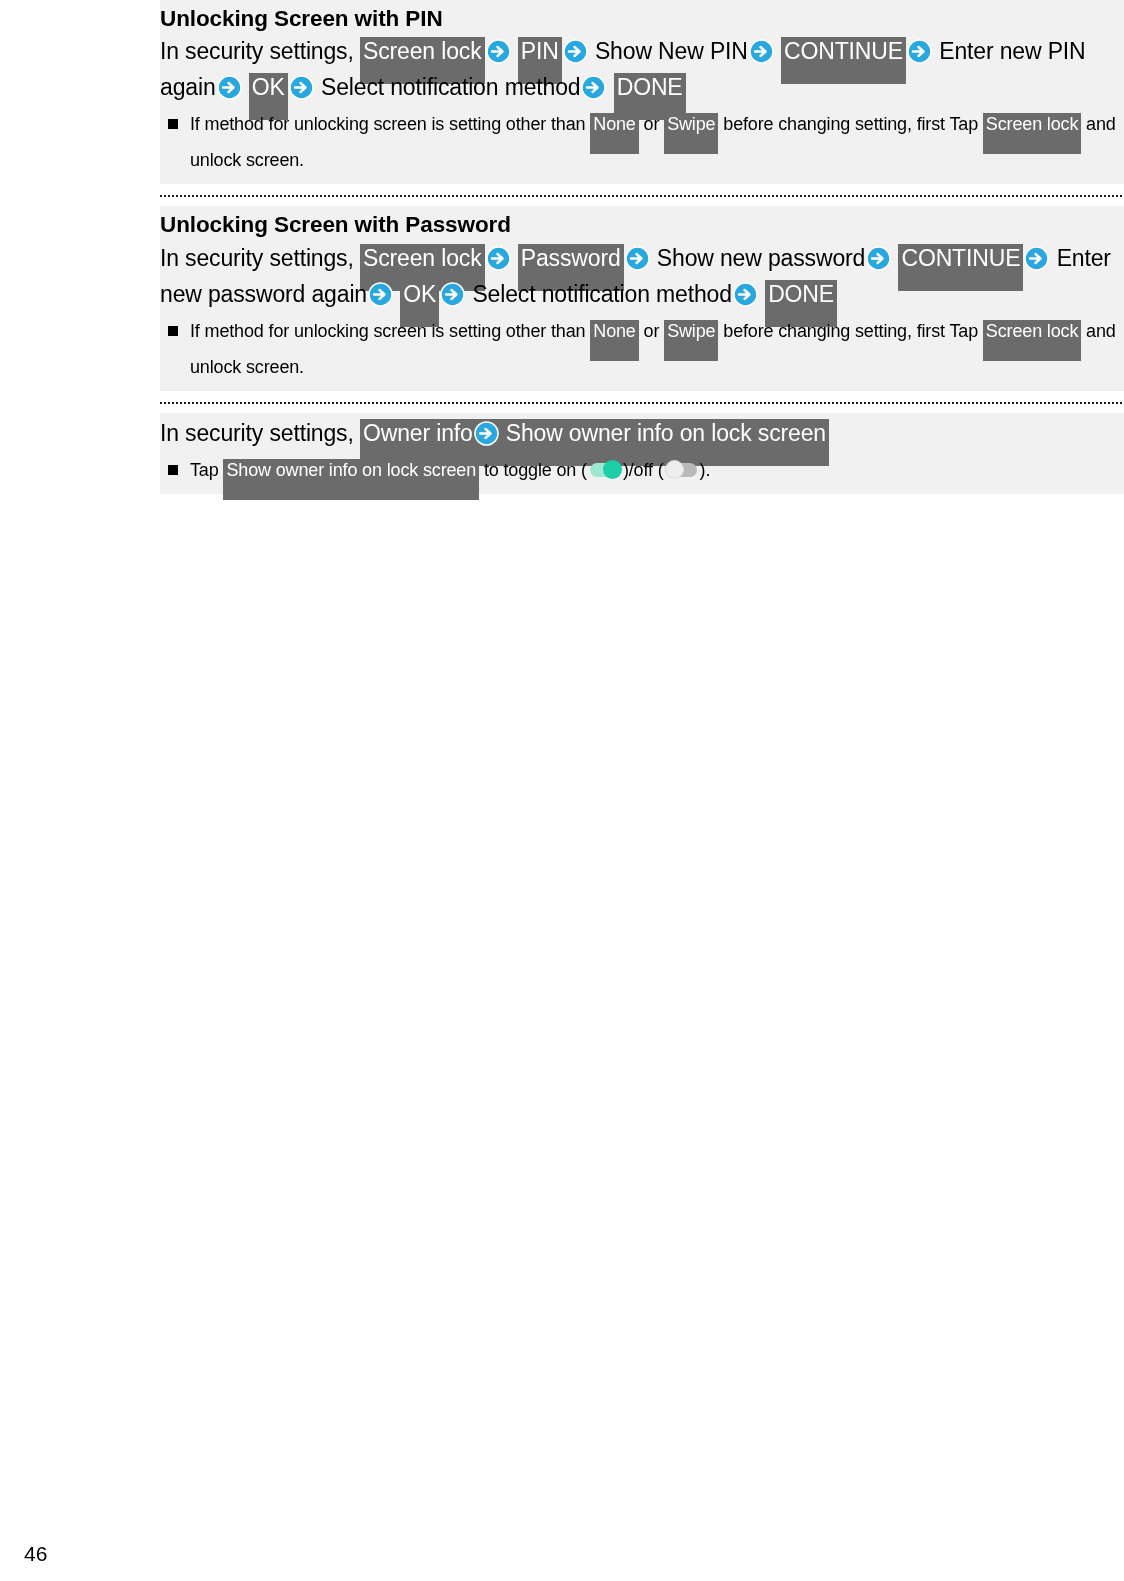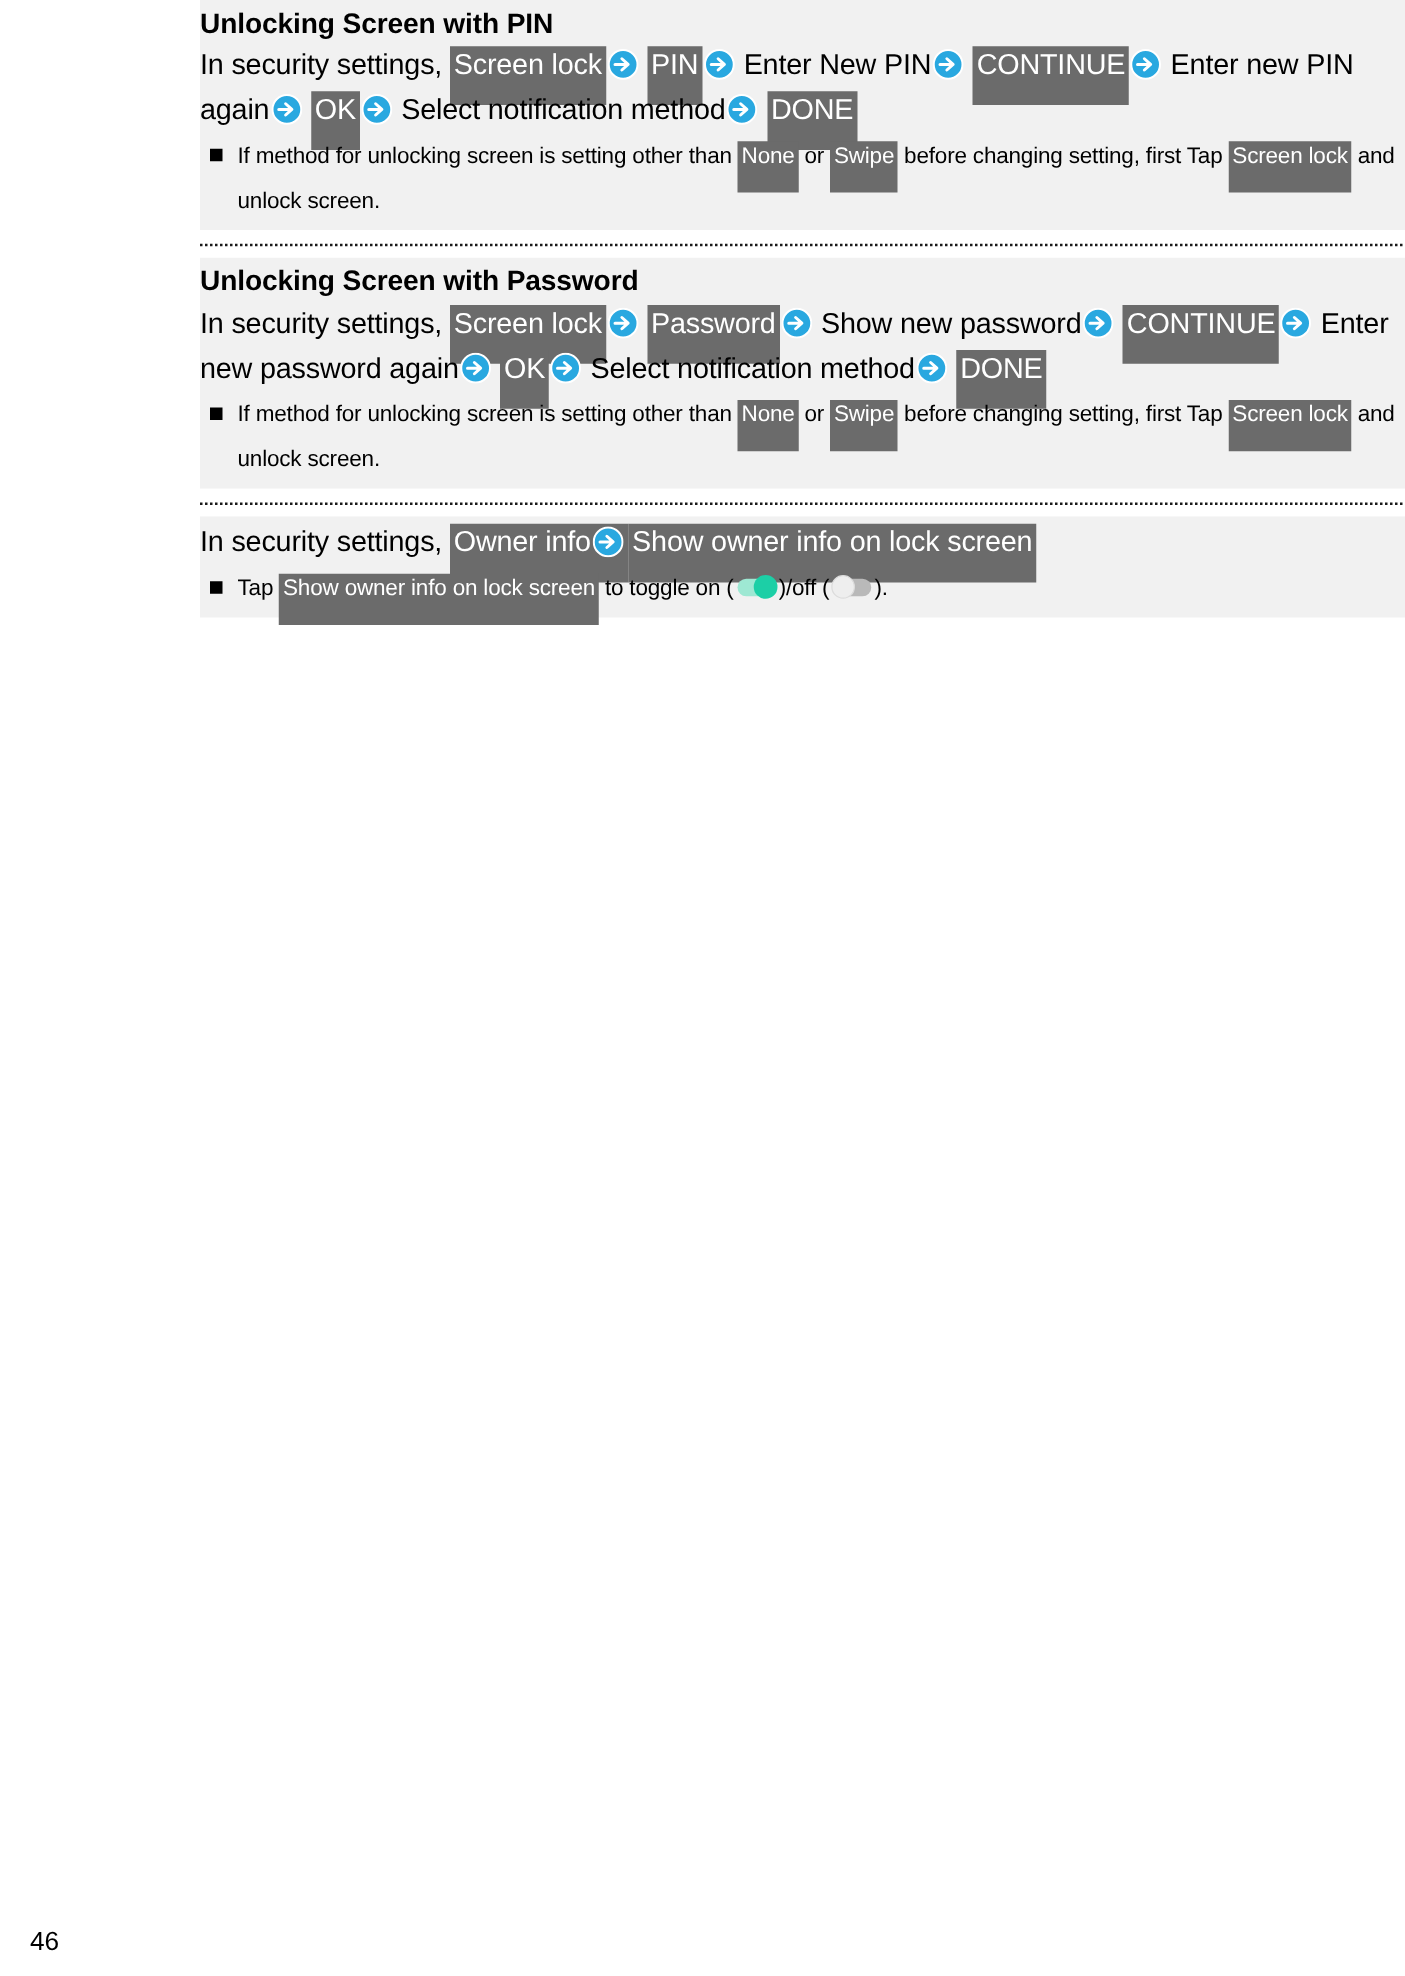--- a/index.html
+++ b/index.html
@@ -159,21 +159,21 @@
         <span class="kw">Screen lock</span><span class="arw"><svg viewBox="0 0 25 25">
               <circle cx="12.5" cy="12.5" r="11.5" fill="#29a8e0"></circle>
               <circle cx="12.5" cy="12.5" r="11.5" fill="none" stroke="#ffffff" stroke-width="1.6"></circle>
               <path d="M6 12.5 H14.5 M11.5 8 L16.5 12.5 L11.5 17" fill="none" stroke="#ffffff" stroke-width="2.4" stroke-linecap="round" stroke-linejoin="round"></path>
             </svg></span>
         <span class="kw">PIN</span><span class="arw"><svg viewBox="0 0 25 25">
               <circle cx="12.5" cy="12.5" r="11.5" fill="#29a8e0"></circle>
               <circle cx="12.5" cy="12.5" r="11.5" fill="none" stroke="#ffffff" stroke-width="1.6"></circle>
               <path d="M6 12.5 H14.5 M11.5 8 L16.5 12.5 L11.5 17" fill="none" stroke="#ffffff" stroke-width="2.4" stroke-linecap="round" stroke-linejoin="round"></path>
             </svg></span>
-        <span>Enter New PIN</span><span class="arw"><svg viewBox="0 0 25 25">
+        <span>Show New PIN</span><span class="arw"><svg viewBox="0 0 25 25">
               <circle cx="12.5" cy="12.5" r="11.5" fill="#29a8e0"></circle>
               <circle cx="12.5" cy="12.5" r="11.5" fill="none" stroke="#ffffff" stroke-width="1.6"></circle>
               <path d="M6 12.5 H14.5 M11.5 8 L16.5 12.5 L11.5 17" fill="none" stroke="#ffffff" stroke-width="2.4" stroke-linecap="round" stroke-linejoin="round"></path>
             </svg></span>
         <span class="kw">CONTINUE</span><span class="arw"><svg viewBox="0 0 25 25">
               <circle cx="12.5" cy="12.5" r="11.5" fill="#29a8e0"></circle>
               <circle cx="12.5" cy="12.5" r="11.5" fill="none" stroke="#ffffff" stroke-width="1.6"></circle>
               <path d="M6 12.5 H14.5 M11.5 8 L16.5 12.5 L11.5 17" fill="none" stroke="#ffffff" stroke-width="2.4" stroke-linecap="round" stroke-linejoin="round"></path>
             </svg></span>
         <span>Enter new PIN again</span><span class="arw"><svg viewBox="0 0 25 25">

